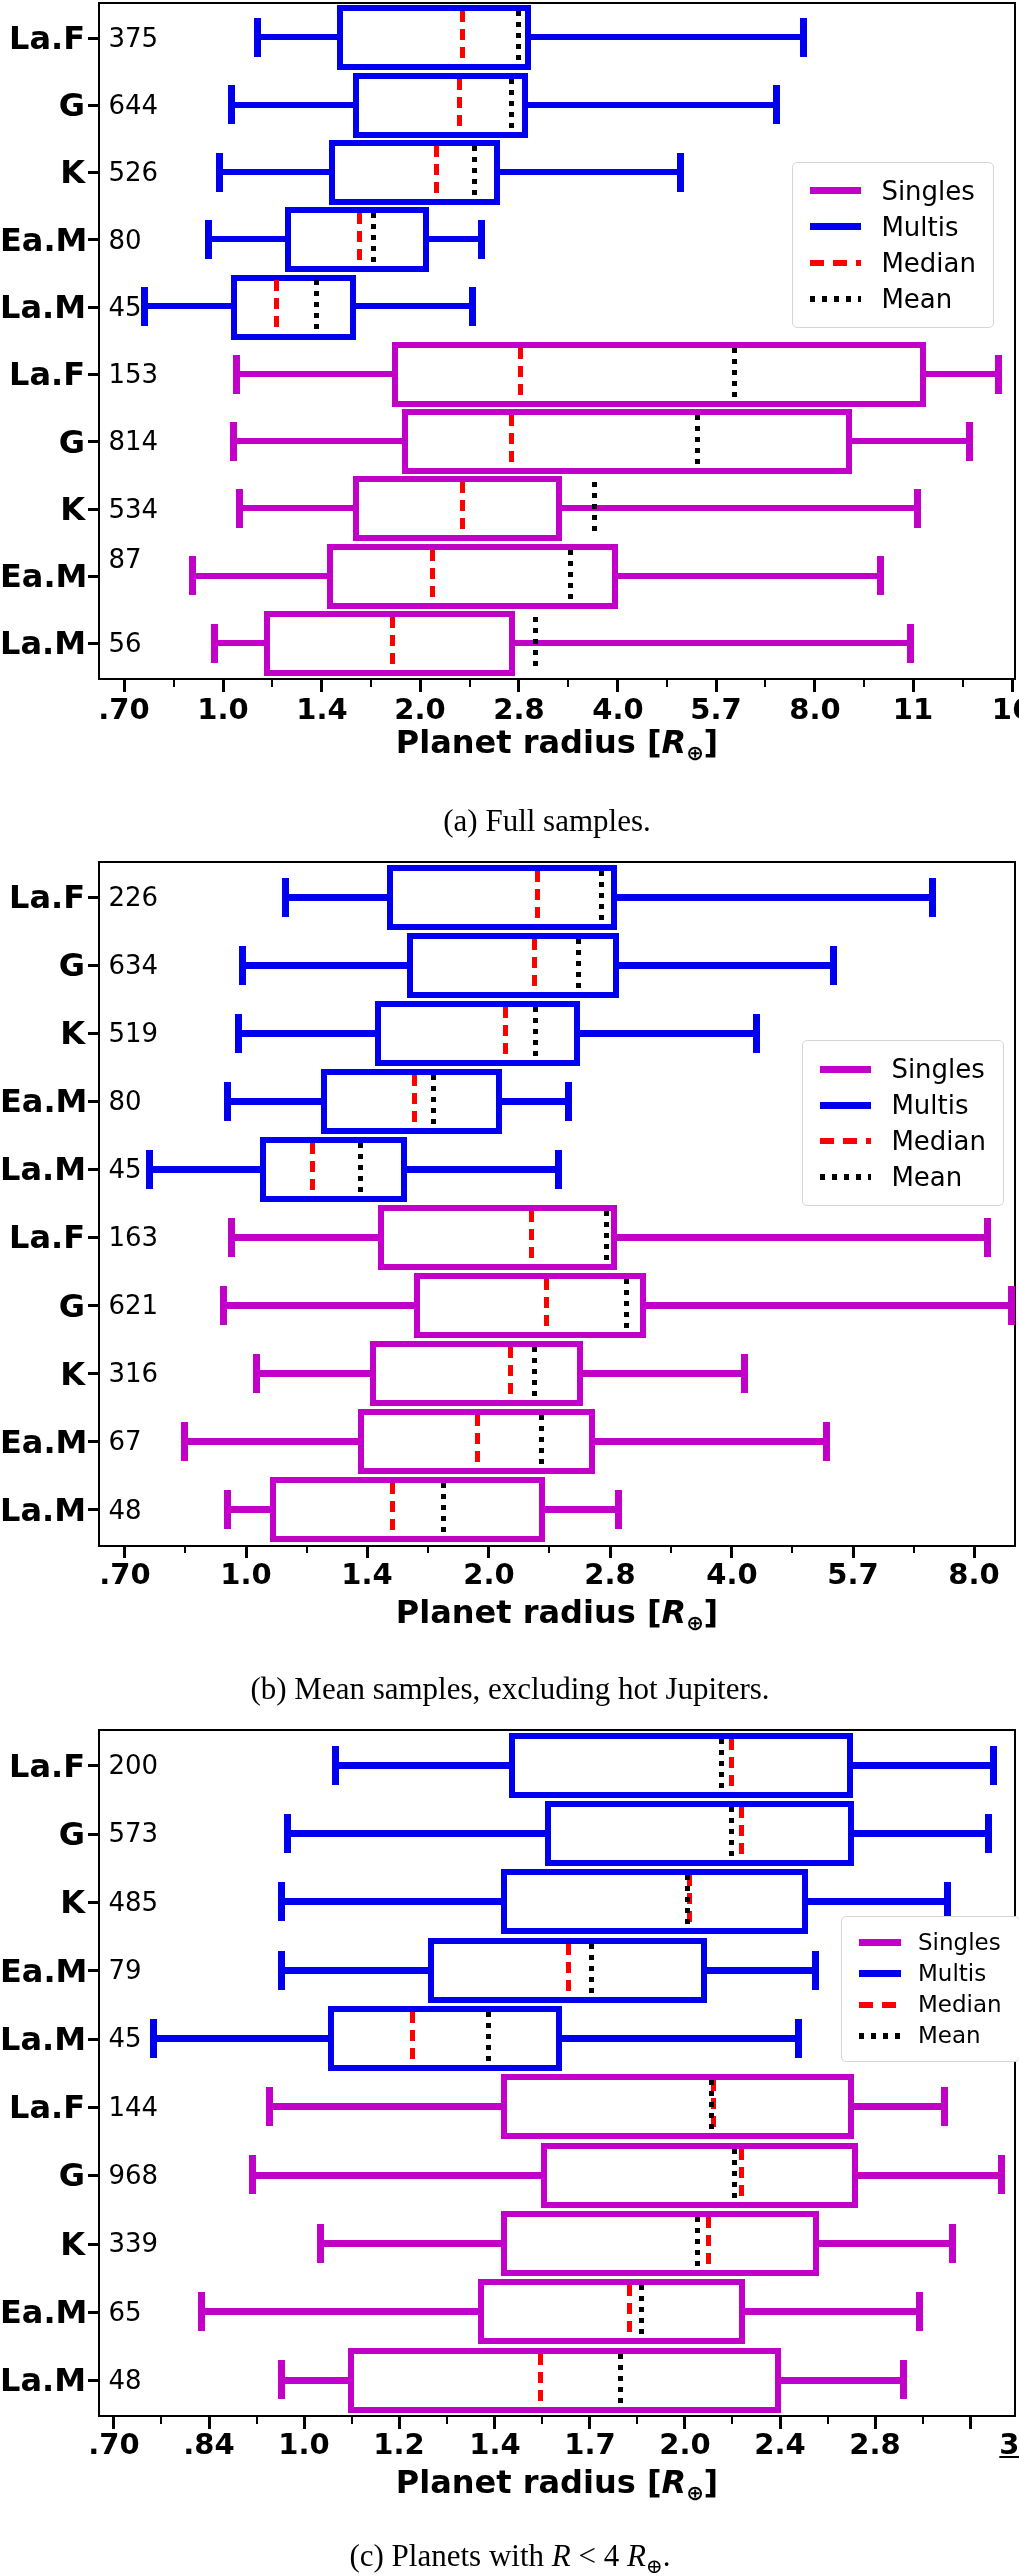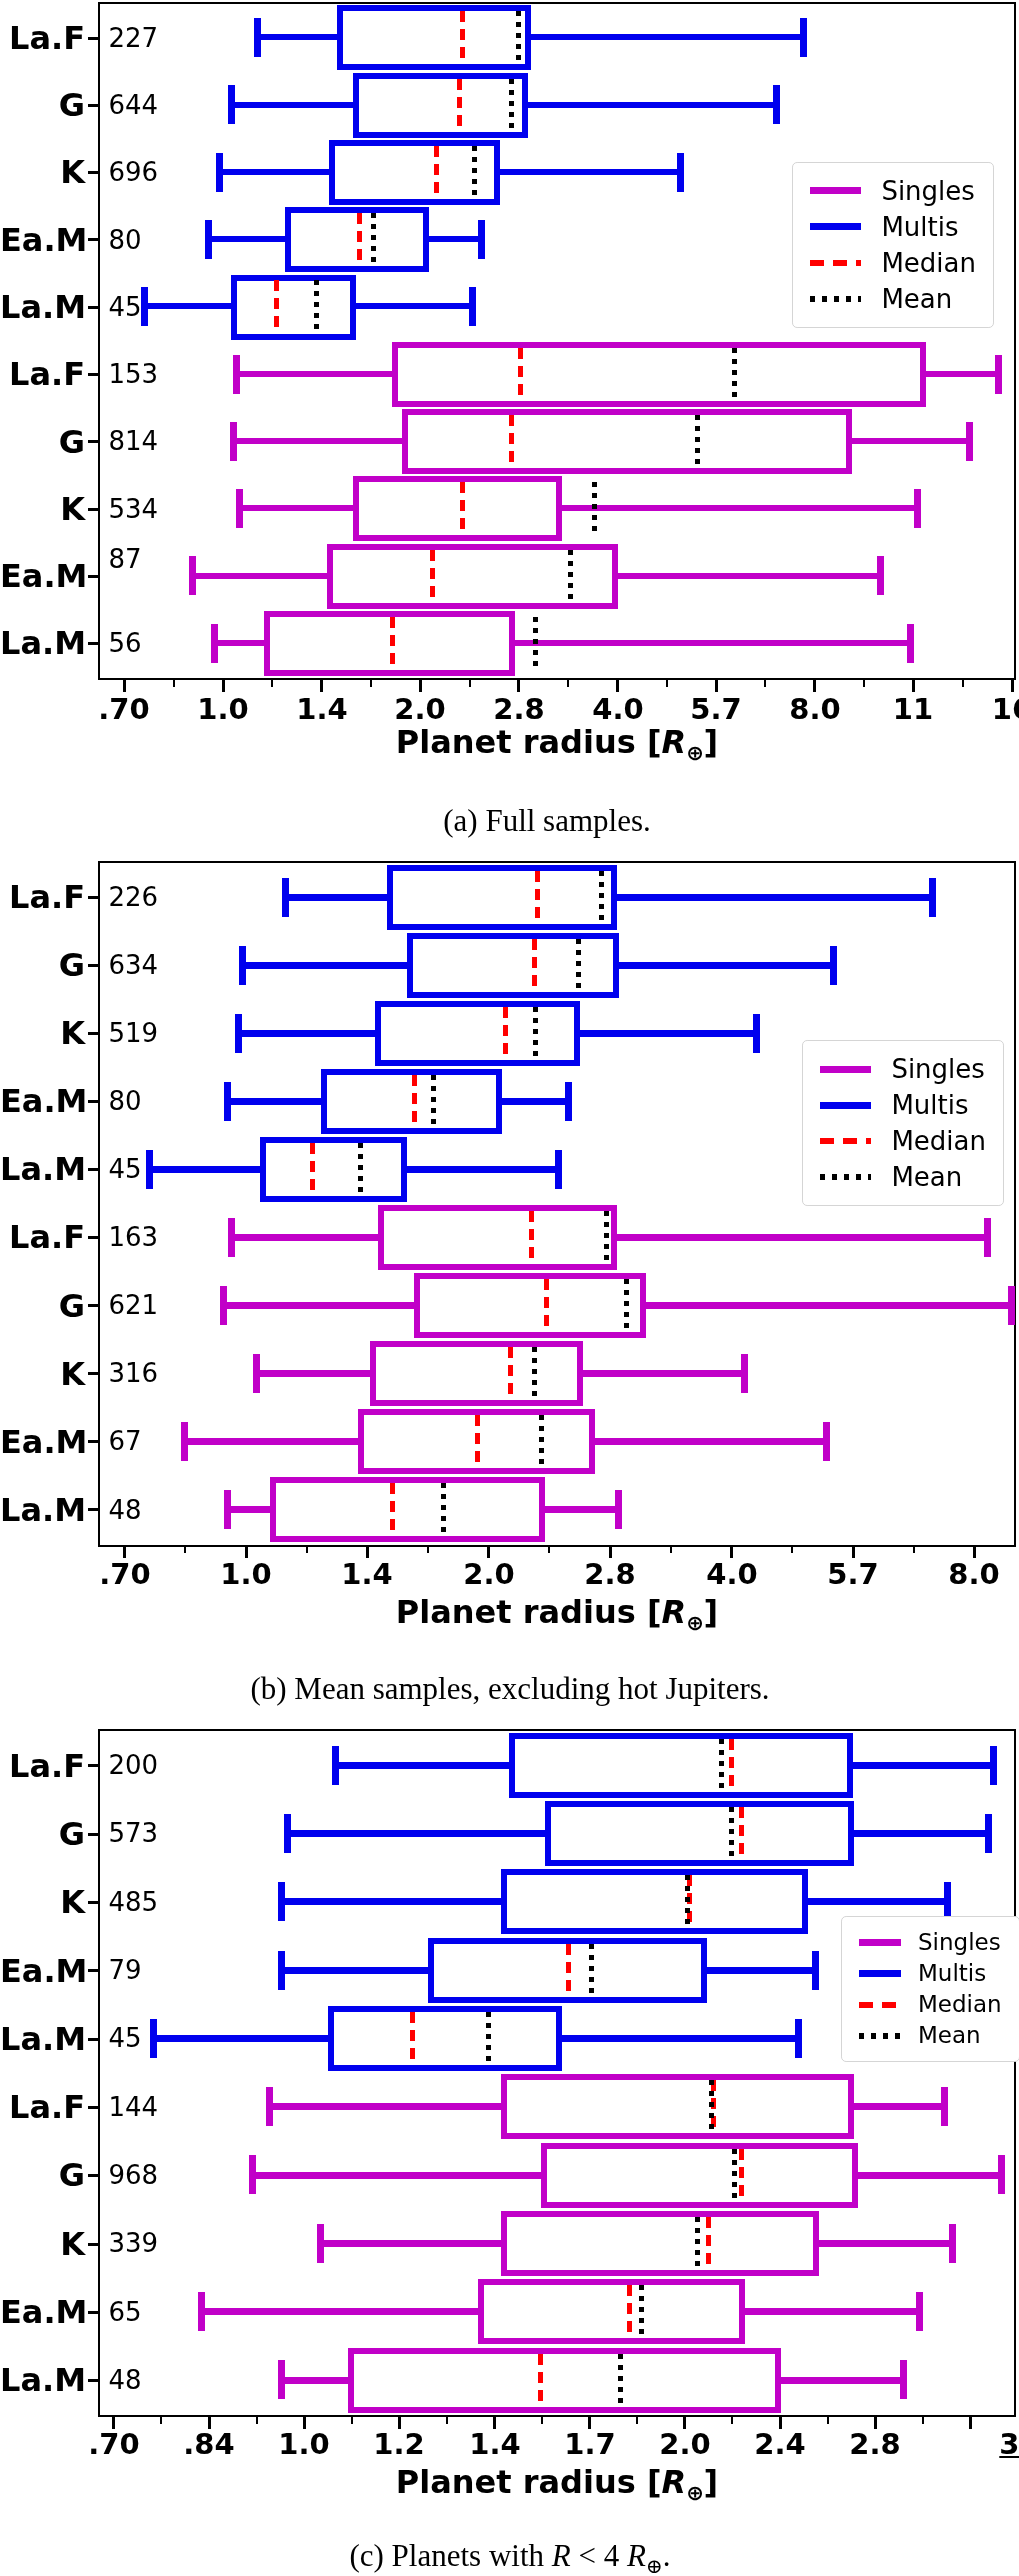--- a/index.html
+++ b/index.html
@@ -68,35 +68,35 @@
           <span class="sw sw-mean"></span>
           <span class="legend-label">Mean</span>
         </div>
       </div>
     <div class="whisker" style="left: 157px; width: 546px; top: 30px; background: rgb(0, 0, 238);"></div>
         <div class="cap" style="left: 154px; top: 14px; background: rgb(0, 0, 238);"></div>
         <div class="cap" style="left: 700px; top: 14px; background: rgb(0, 0, 238);"></div>
         <div class="box" style="left: 237px; width: 194px; top: 1.4px; border: 6px solid rgb(0, 0, 238);"></div>
         <div class="vline median" style="left: 360px; top: 7.3px;"></div>
         <div class="vline mean" style="left: 416px; top: 7.3px;"></div>
-        <div class="count" style="top: 34px;">227</div>
+        <div class="count" style="top: 34px;">375</div>
         <div class="whisker" style="left: 131px; width: 545px; top: 98px; background: rgb(0, 0, 238);"></div>
         <div class="cap" style="left: 128px; top: 81px; background: rgb(0, 0, 238);"></div>
         <div class="cap" style="left: 673px; top: 81px; background: rgb(0, 0, 238);"></div>
         <div class="box" style="left: 253px; width: 175px; top: 69px; border: 6px solid rgb(0, 0, 238);"></div>
         <div class="vline median" style="left: 357px; top: 75px;"></div>
         <div class="vline mean" style="left: 409px; top: 75px;"></div>
         <div class="count" style="top: 101px;">644</div>
         <div class="whisker" style="left: 120px; width: 461px; top: 165px; background: rgb(0, 0, 238);"></div>
         <div class="cap" style="left: 116px; top: 149px; background: rgb(0, 0, 238);"></div>
         <div class="cap" style="left: 577px; top: 149px; background: rgb(0, 0, 238);"></div>
         <div class="box" style="left: 229px; width: 171px; top: 136px; border: 6px solid rgb(0, 0, 238);"></div>
         <div class="vline median" style="left: 334px; top: 142px;"></div>
         <div class="vline mean" style="left: 372px; top: 142px;"></div>
-        <div class="count" style="top: 168px;">696</div>
+        <div class="count" style="top: 168px;">526</div>
         <div class="whisker" style="left: 108px; width: 273px; top: 232px; background: rgb(0, 0, 238);"></div>
         <div class="cap" style="left: 105px; top: 216px; background: rgb(0, 0, 238);"></div>
         <div class="cap" style="left: 378px; top: 216px; background: rgb(0, 0, 238);"></div>
         <div class="box" style="left: 185px; width: 144px; top: 203px; border: 6px solid rgb(0, 0, 238);"></div>
         <div class="vline median" style="left: 257px; top: 209px;"></div>
         <div class="vline mean" style="left: 271px; top: 209px;"></div>
         <div class="count" style="top: 236px;">80</div>
         <div class="whisker" style="left: 44px; width: 328px; top: 299px; background: rgb(0, 0, 238);"></div>
         <div class="cap" style="left: 41px; top: 283px; background: rgb(0, 0, 238);"></div>
         <div class="cap" style="left: 369px; top: 283px; background: rgb(0, 0, 238);"></div>

